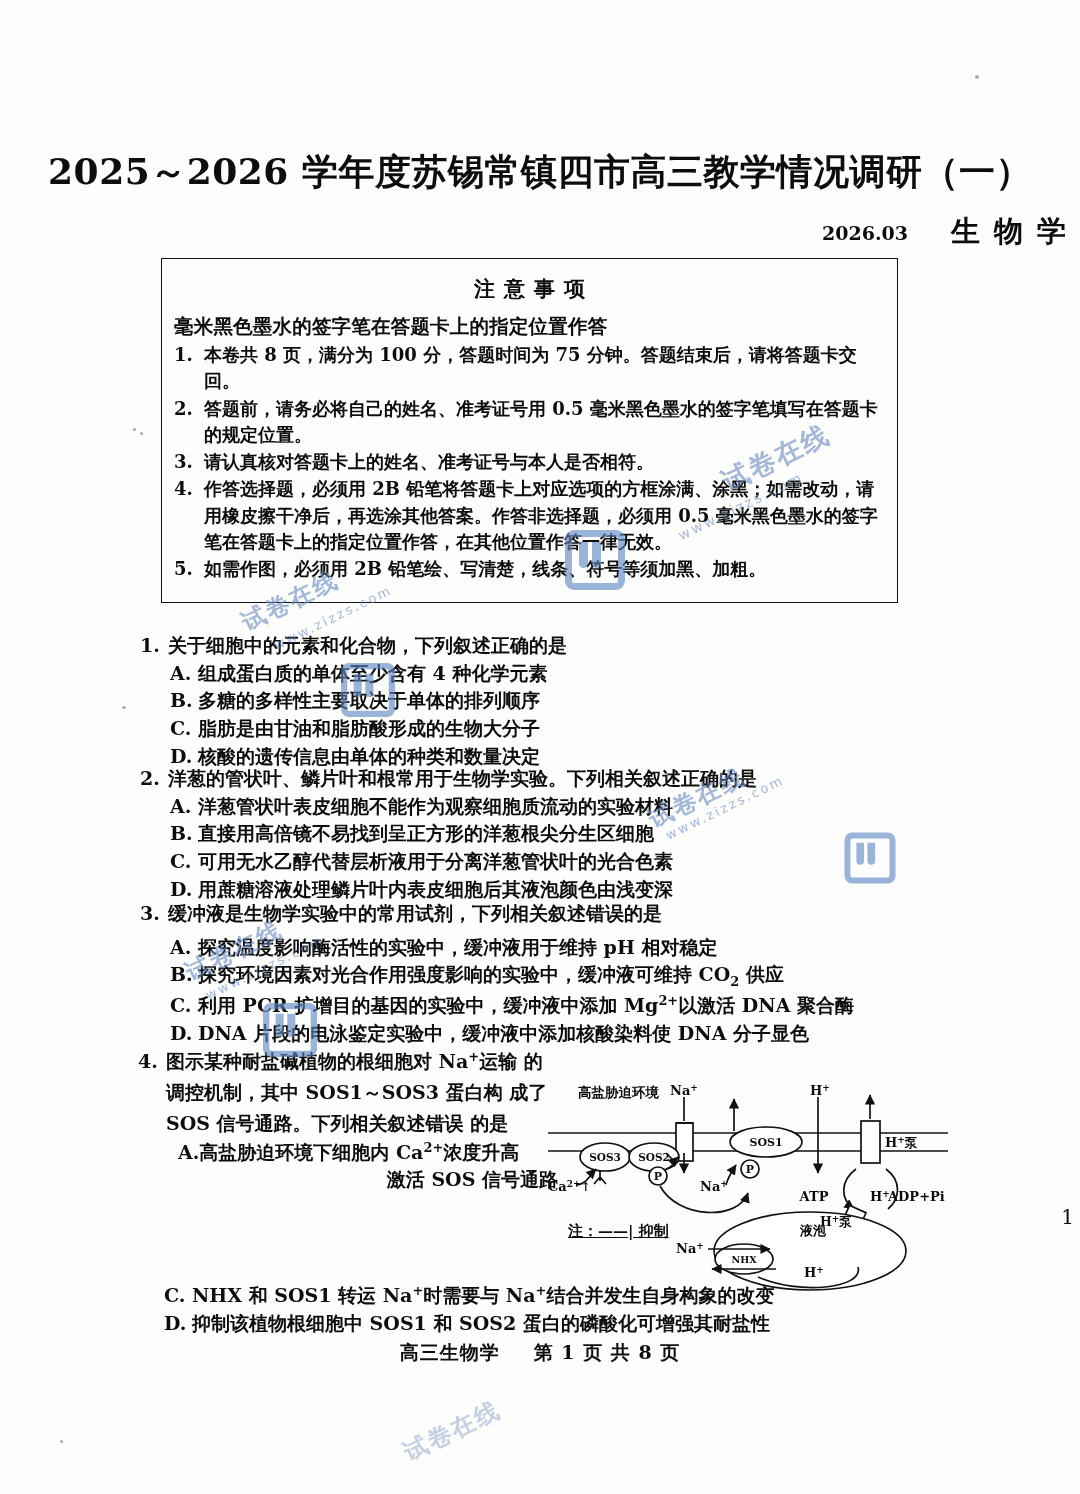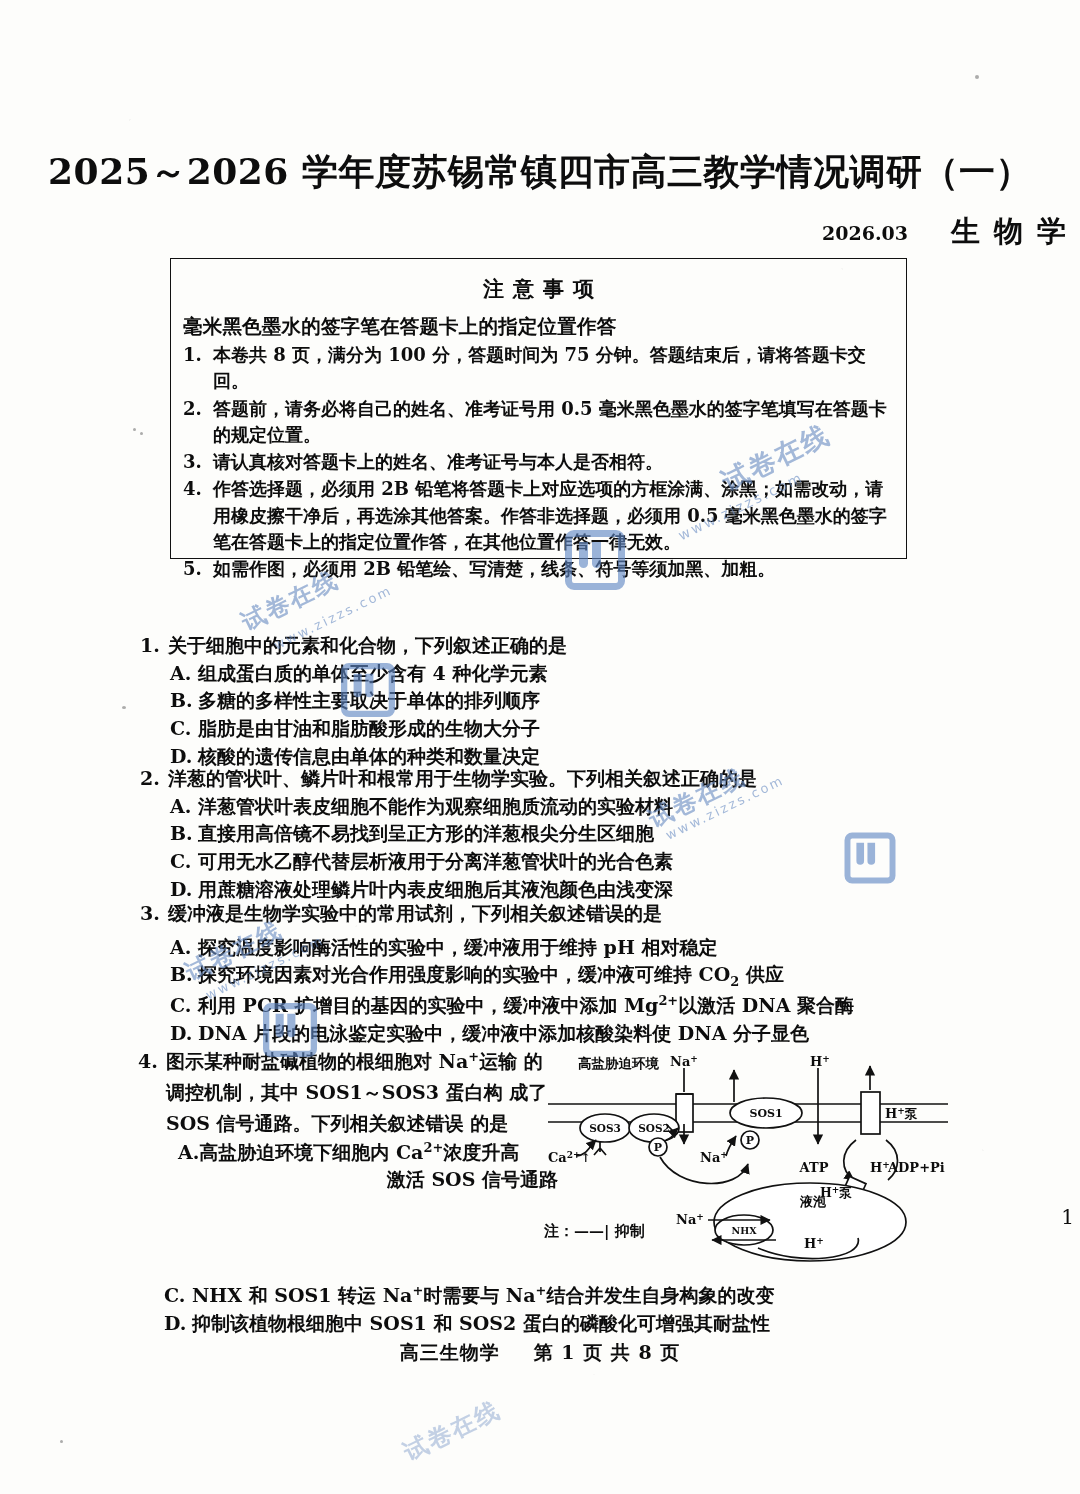--- a/index.html
+++ b/index.html
@@ -70,24 +70,24 @@
     right: 172px;
     top: 10px;
     font-size: 19px;
     font-weight: bold;
     font-family: "DejaVu Serif", "Liberation Serif", serif;
   }
 
   
   .notice-box {
     position: absolute;
-    left: 170px;
+    left: 161px;
     top: 258px;
     width: 737px;
-    height: 301px;
+    height: 345px;
     border: 1.6px solid #111;
     box-sizing: border-box;
     background: transparent;
   }
   .notice-title {
     text-align: center;
     font-size: 21px;
     font-weight: bold;
     letter-spacing: 9px;
     text-indent: 9px;
@@ -172,21 +172,21 @@
     top: 1282px;
     width: 800px;
     font-size: 19px;
     line-height: 1.5;
   }
 
   
   .diagram {
     position: absolute;
     left: 548px;
-    top: 1052px;
+    top: 1081px;
     width: 400px;
     height: 225px;
   }
   .diagram svg { display: block; }
 
   
   .footer {
     position: absolute;
     left: 0;
     top: 1340px;
@@ -493,21 +493,21 @@
         <text x="340" y="120" font-size="13" font-weight="bold">ADP+Pi</text>
 
         <text x="252" y="154" font-size="13" font-weight="bold">液泡</text>
         <text x="196" y="182" font-size="9.5" font-weight="bold" text-anchor="middle">NHX</text>
         <text x="128" y="172" font-size="13" font-weight="bold">Na<tspan font-size="9" dy="-4">+</tspan></text>
         <text x="256" y="196" font-size="13" font-weight="bold">H<tspan font-size="9" dy="-4">+</tspan></text>
       </g>
     </svg>
   </div>
 
-  <div style="position:absolute;left:544px;top:1222px;font-size:15px;font-weight:bold;font-family:'DejaVu Serif','Liberation Serif',serif;">
+  <div style="position:absolute;left:568px;top:1222px;font-size:15px;font-weight:bold;font-family:'DejaVu Serif','Liberation Serif',serif;text-decoration:underline;">
     <span>注：——| 抑制</span>
   </div>
 
   <div class="wm wm-cn" style="left:718px;top:440px;transform:rotate(-26deg);">试卷在线</div>
   <div class="wm wm-url" style="left:672px;top:498px;transform:rotate(-26deg);">www.zizzs.com</div>
   <div class="wm-logo" style="left:565px;top:530px;">
       <div class="sq"></div>
     </div>
 
   <div class="wm wm-cn" style="left:645px;top:782px;transform:rotate(-26deg);font-size:24px;">试卷在线</div>

